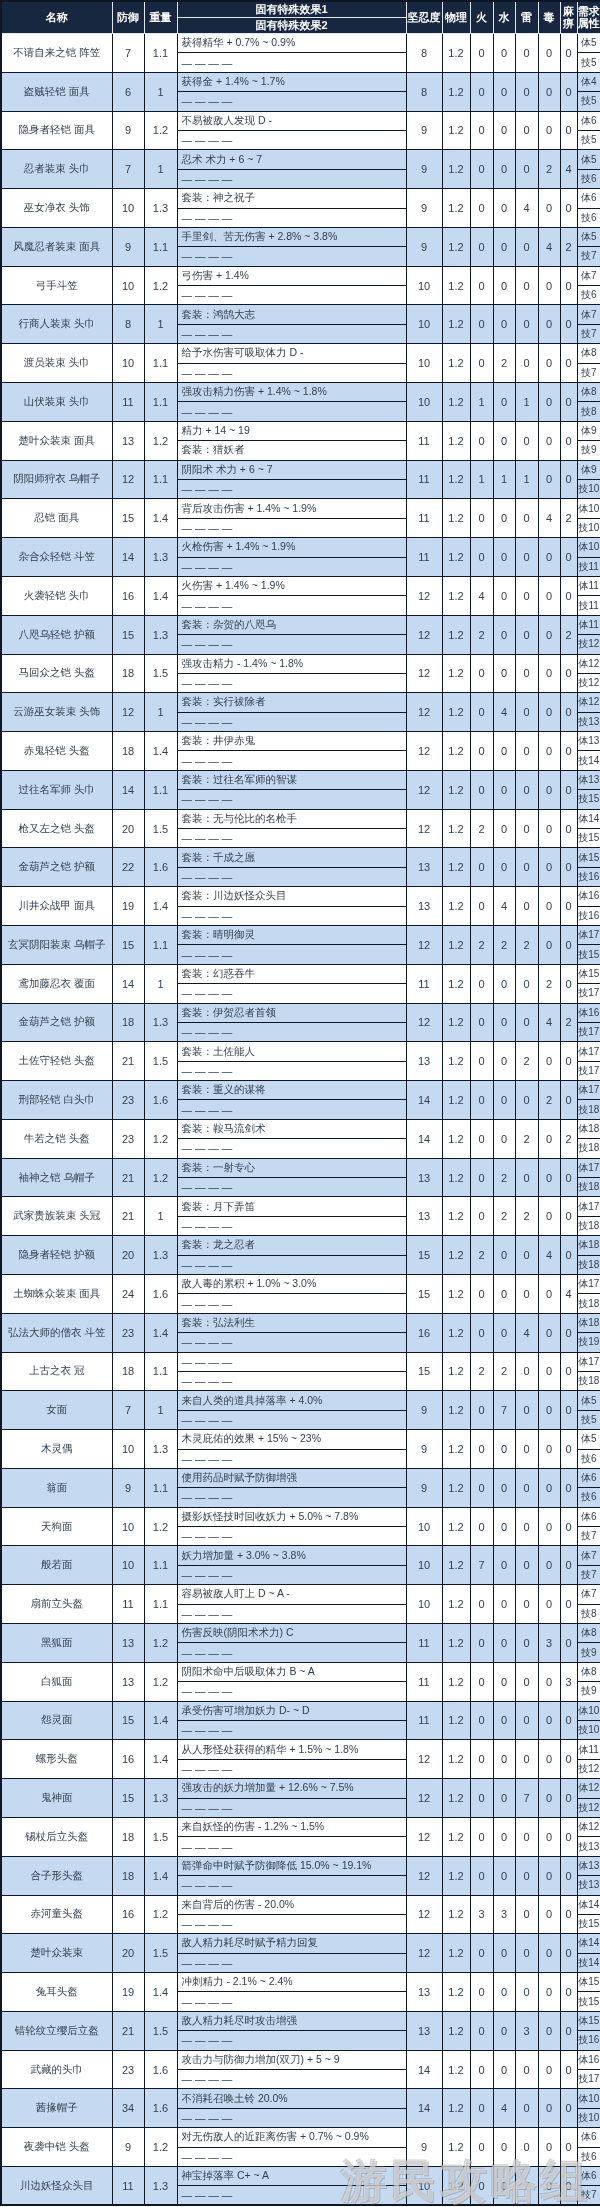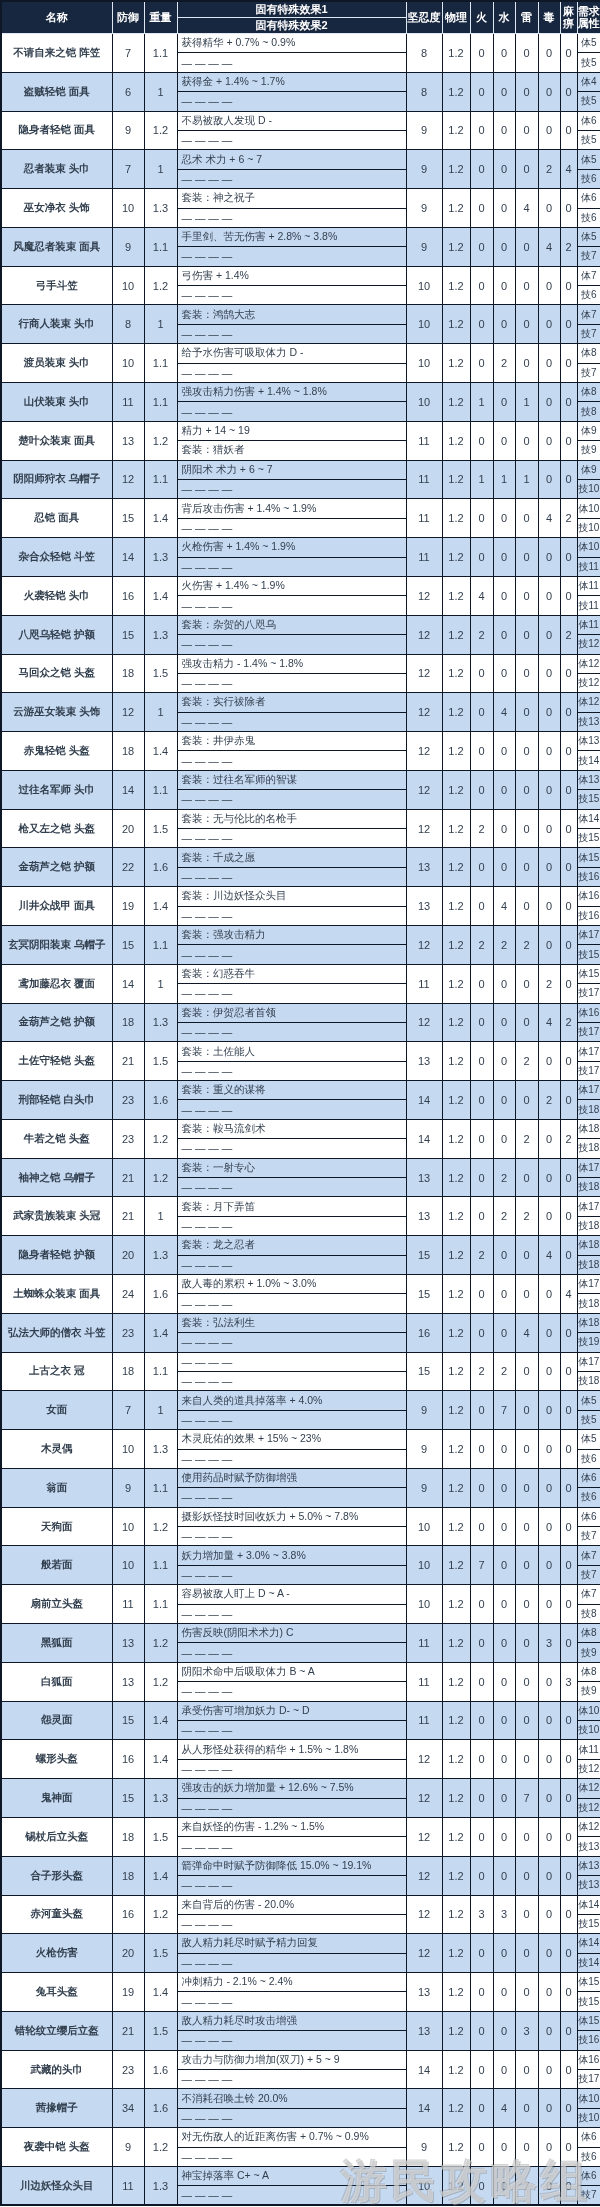--- a/index.html
+++ b/index.html
@@ -15,21 +15,21 @@
   table{border-collapse:collapse;table-layout:fixed;width:600px;border:2px solid var(--border);}
   th,td{border:1px solid var(--border);padding:0;overflow:hidden;white-space:nowrap;}
   thead th{
     background:var(--header_bg);color:#fff;font-size:11px;font-weight:bold;
     border:1px solid #dfe8f2;text-align:center;vertical-align:middle;
   }
   thead tr{height:15.5px;}
   tbody tr{height:19.4px;}
   .two-line{white-space:pre-line;line-height:1.05;}
   td{vertical-align:middle;}
-  .c-name{font-size:10.5px;font-weight:bold;text-align:center;}
+  .c-name{font-size:10.5px;font-weight:normal;text-align:center;}
   .c-num{font-size:11px;text-align:center;}
   .c-eff{font-size:10.5px;text-align:left;padding-left:4px;}
   .c-req{font-size:10px;text-align:center;}
   tr.stripe-white td{background:var(--row_white);}
   tr.stripe-blue td{background:var(--stripe_blue);}
   .watermark{
     position:absolute;right:9px;bottom:2px;
     font-size:46px;font-weight:bold;letter-spacing:4px;line-height:1;
     color:rgba(235,235,235,0.55);
     text-shadow:1px 1px 0 rgba(130,130,130,0.45),-1px -1px 0 rgba(130,130,130,0.35);
@@ -511,21 +511,21 @@
   </tr>
   <tr class="row-bottom stripe-white">
     <td class="c-eff">— — — —</td>
     <td class="c-req">技16</td>
   </tr>
 
   <tr class="row-top stripe-blue">
     <td class="c-name" rowspan="2">玄冥阴阳装束 乌帽子</td>
     <td class="c-num" rowspan="2">15</td>
     <td class="c-num" rowspan="2">1.1</td>
-    <td class="c-eff">套装：强攻击精力</td>
+    <td class="c-eff">套装：晴明御灵</td>
     <td class="c-num" rowspan="2">12</td>
     <td class="c-num" rowspan="2">1.2</td>
     <td class="c-num" rowspan="2">2</td>
     <td class="c-num" rowspan="2">2</td>
     <td class="c-num" rowspan="2">2</td>
     <td class="c-num" rowspan="2">0</td>
     <td class="c-num" rowspan="2">0</td>
     <td class="c-req">体17</td>
   </tr>
   <tr class="row-bottom stripe-blue">
@@ -1002,21 +1002,21 @@
     <td class="c-num" rowspan="2">0</td>
     <td class="c-num" rowspan="2">0</td>
     <td class="c-req">体14</td>
   </tr>
   <tr class="row-bottom stripe-white">
     <td class="c-eff">— — — —</td>
     <td class="c-req">技15</td>
   </tr>
 
   <tr class="row-top stripe-blue">
-    <td class="c-name" rowspan="2">火枪伤害</td>
+    <td class="c-name" rowspan="2">楚叶众装束</td>
     <td class="c-num" rowspan="2">20</td>
     <td class="c-num" rowspan="2">1.5</td>
     <td class="c-eff">敌人精力耗尽时赋予精力回复</td>
     <td class="c-num" rowspan="2">12</td>
     <td class="c-num" rowspan="2">1.2</td>
     <td class="c-num" rowspan="2">0</td>
     <td class="c-num" rowspan="2">0</td>
     <td class="c-num" rowspan="2">0</td>
     <td class="c-num" rowspan="2">0</td>
     <td class="c-num" rowspan="2">0</td>

